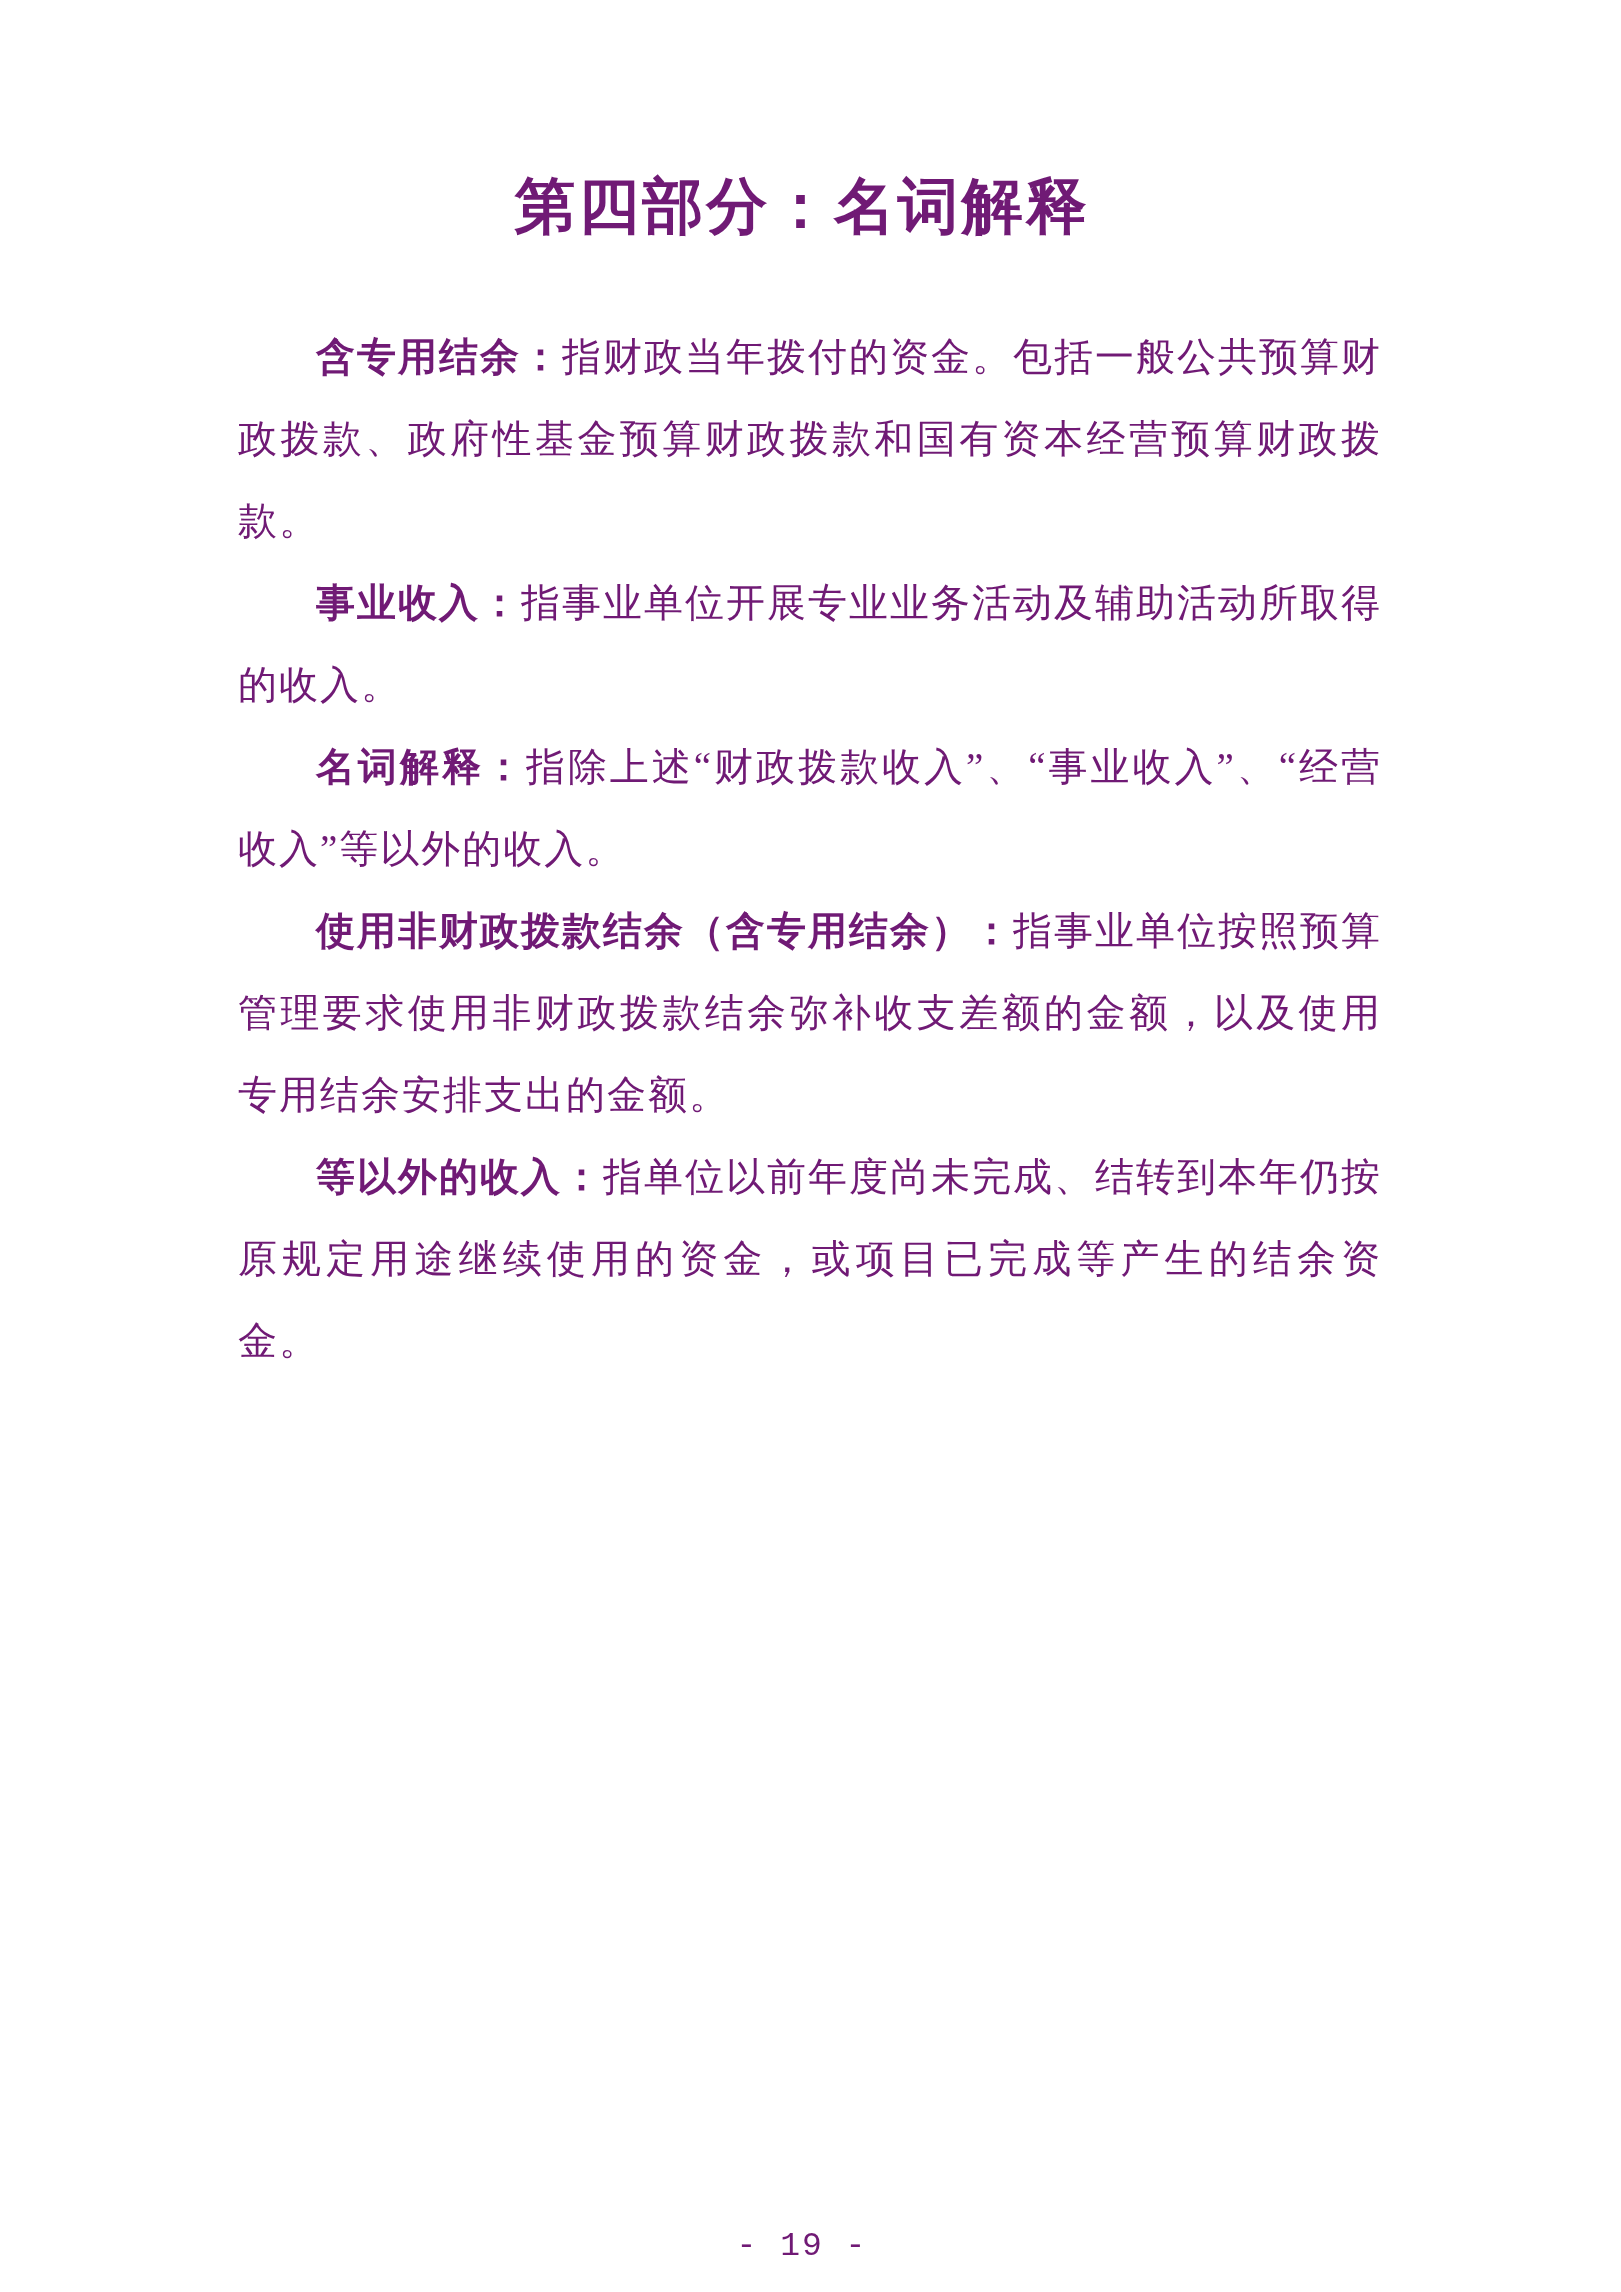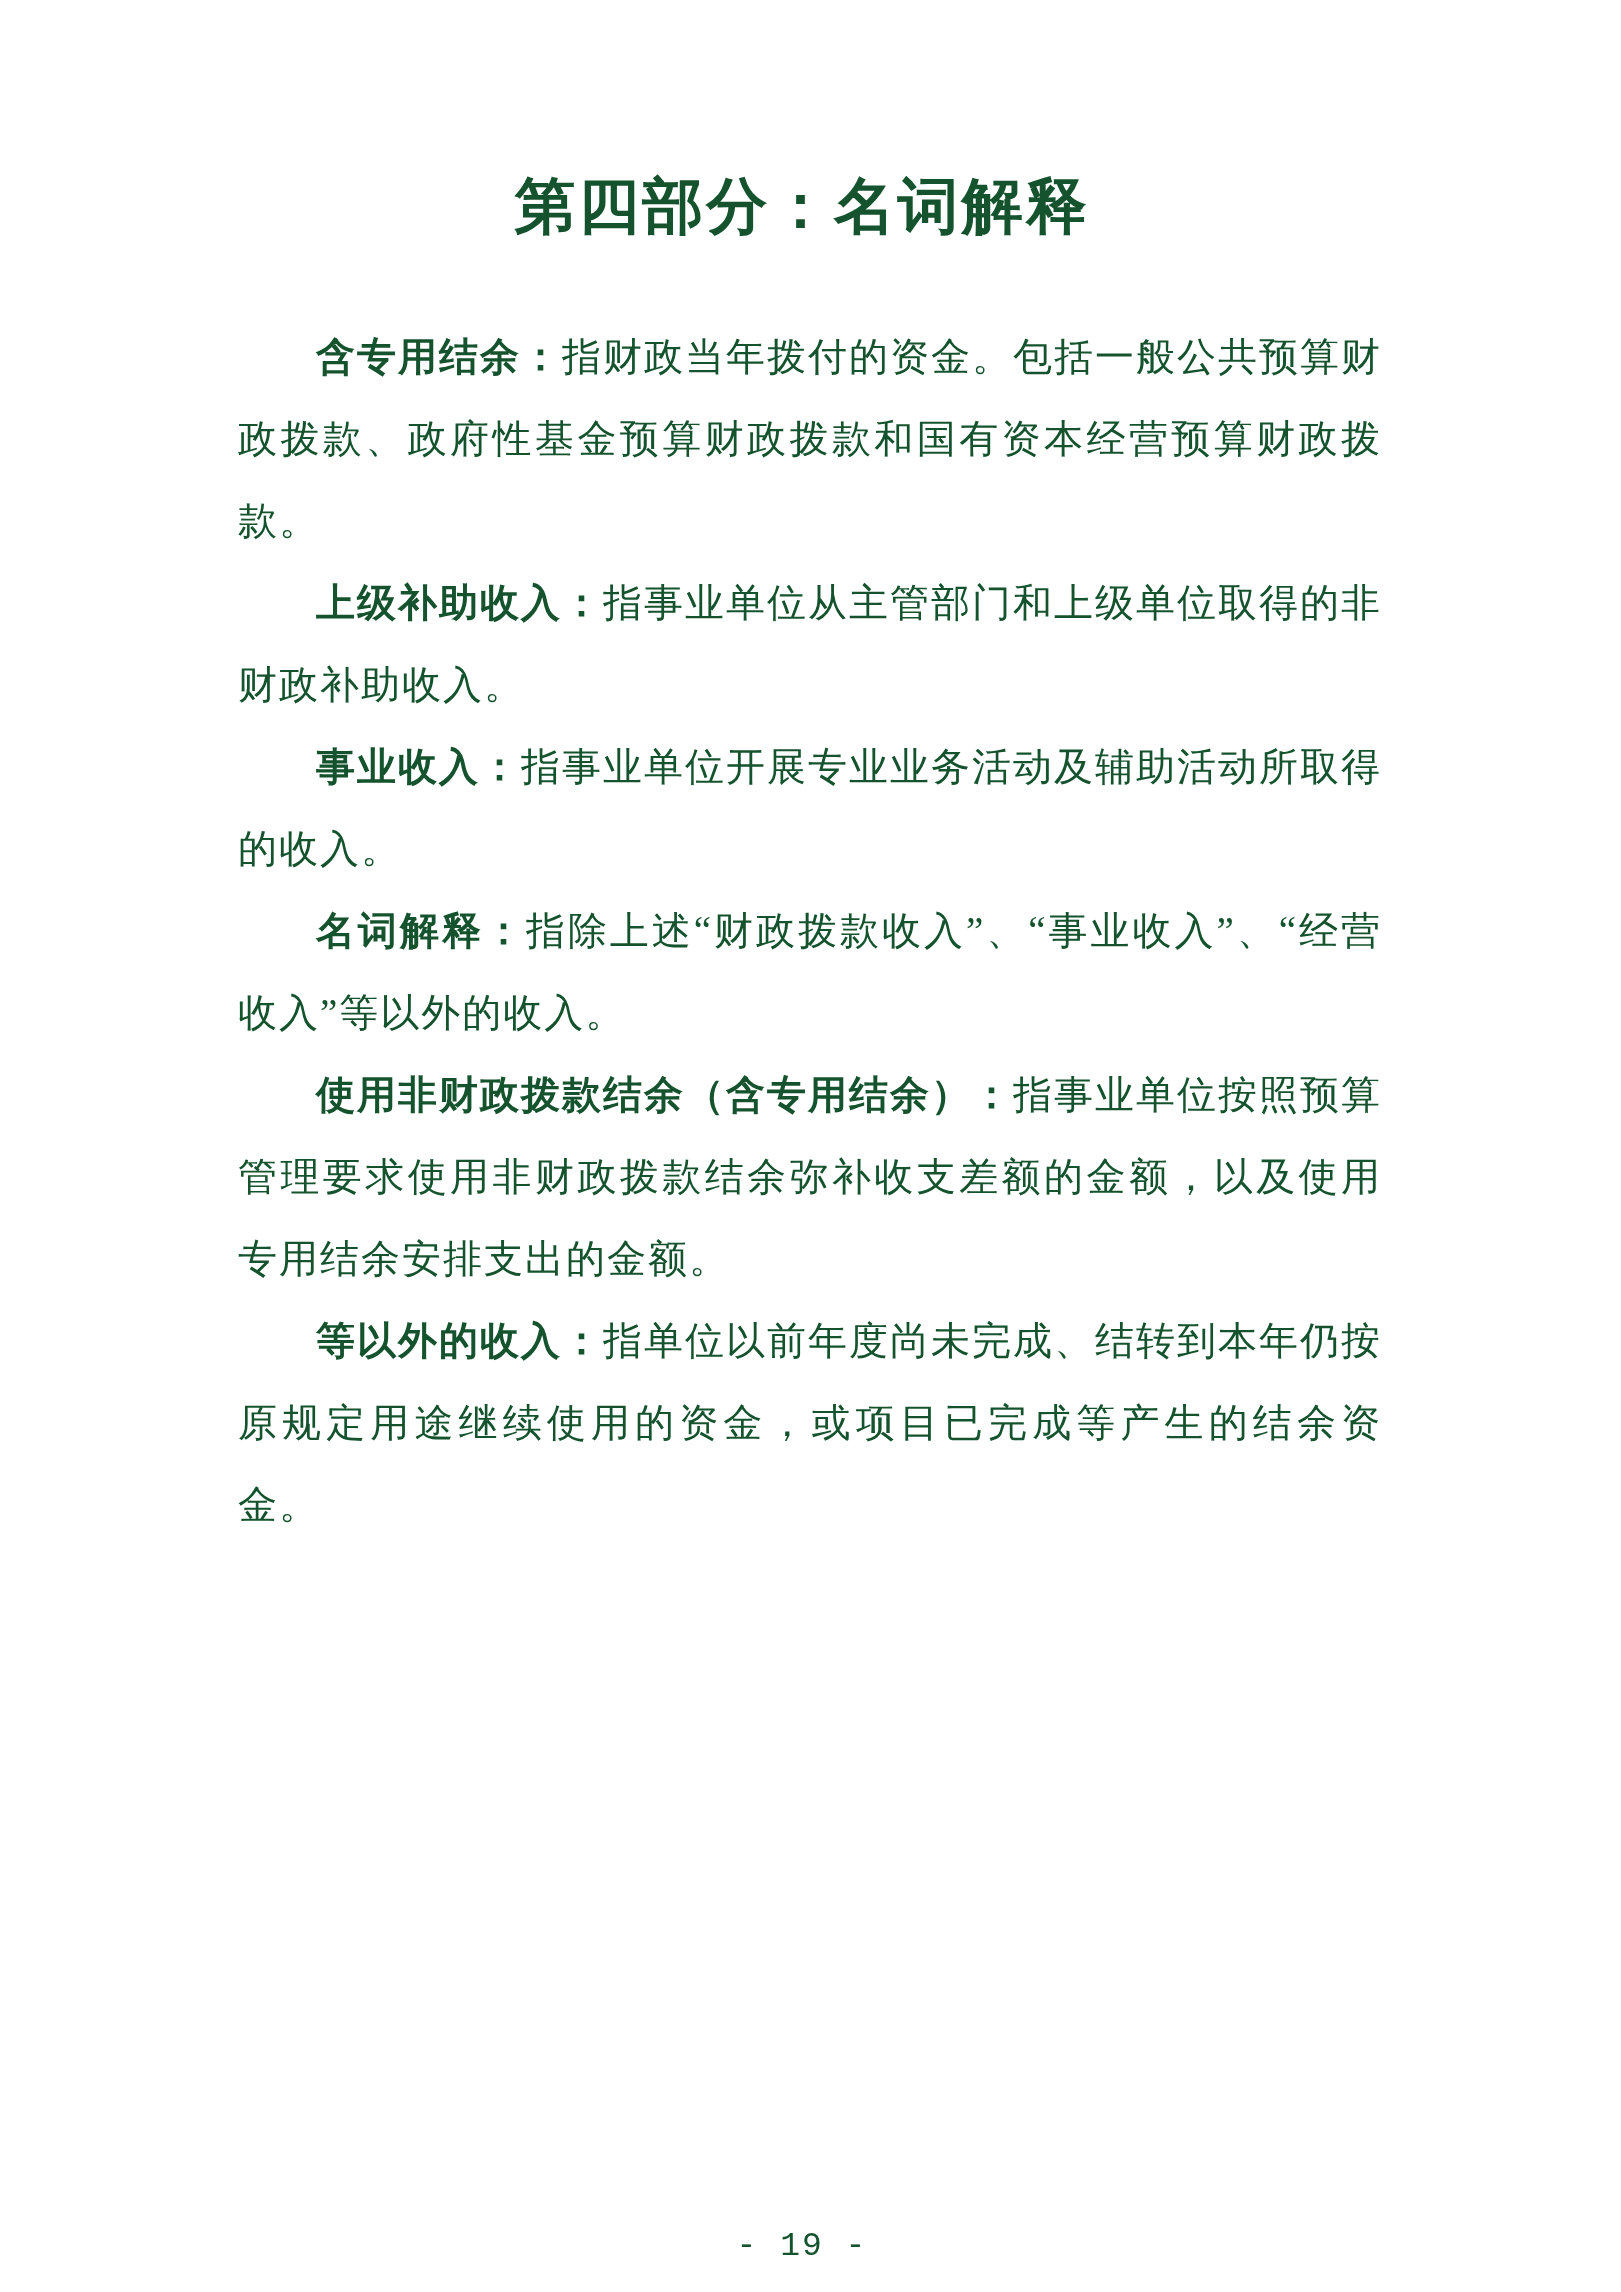--- a/index.html
+++ b/index.html
@@ -5,21 +5,21 @@
   html, body {
     margin: 0;
     padding: 0;
     background: #ffffff;
   }
   .page {
     position: relative;
     width: 1604px;
     height: 2293px;
     background: #ffffff;
-    color: #14532d;
+    color: #701a75;
     overflow: hidden;
   }
   .doc-title {
     margin: 0;
     padding-top: 176px;
     text-align: center;
     font-family: "Liberation Sans", sans-serif;
     font-weight: bold;
     font-size: 61px;
     line-height: 1;
@@ -64,21 +64,20 @@
 <body>
 
 <div class="page">
 
   <h1 class="doc-title">第四部分：名词解释</h1>
 
   <div class="body-text">
 
     <p><span class="term">含专用结余：</span><span class="definition">指财政当年拨付的资金。包括一般公共预算财政拨款、政府性基金预算财政拨款和国有资本经营预算财政拨款。</span></p>
 
-    <p><span class="term">上级补助收入：</span><span class="definition">指事业单位从主管部门和上级单位取得的非财政补助收入。</span></p>
 
     <p><span class="term">事业收入：</span><span class="definition">指事业单位开展专业业务活动及辅助活动所取得的收入。</span></p>
 
 
 
     <p><span class="term">名词解释：</span><span class="definition">指除上述“财政拨款收入”、“事业收入”、“经营收入”等以外的收入。</span></p>
 
     <p><span class="term">使用非财政拨款结余（含专用结余）：</span><span class="definition">指事业单位按照预算管理要求使用非财政拨款结余弥补收支差额的金额，以及使用专用结余安排支出的金额。</span></p>
 
     <p><span class="term">等以外的收入：</span><span class="definition">指单位以前年度尚未完成、结转到本年仍按原规定用途继续使用的资金，或项目已完成等产生的结余资金。</span></p>

